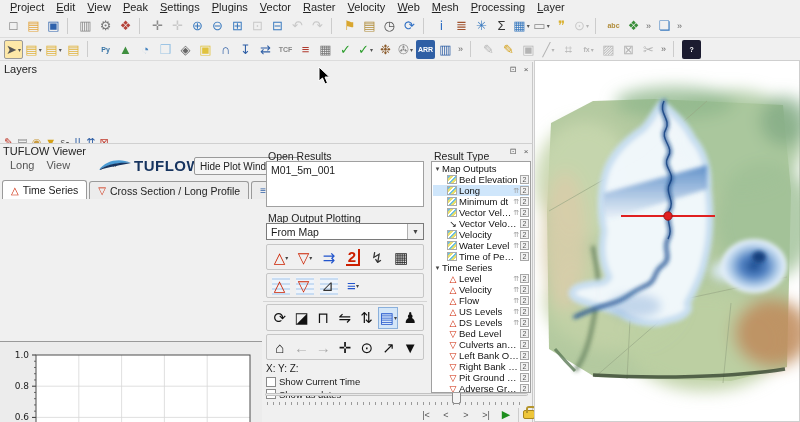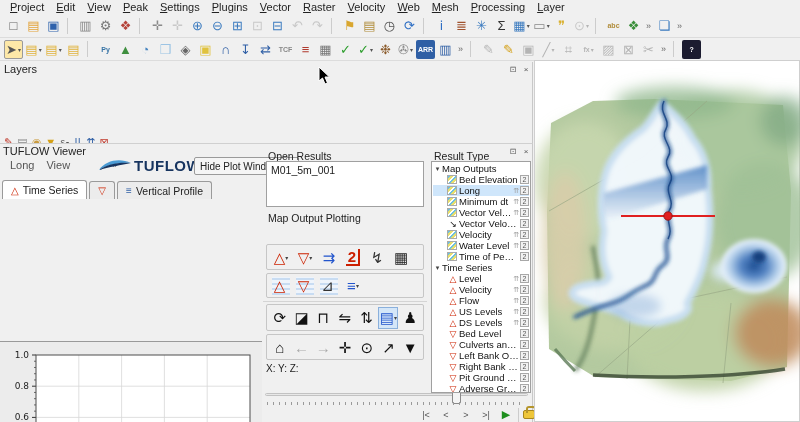--- a/index.html
+++ b/index.html
@@ -407,20 +407,21 @@
   </div>
   <button id="hide-btn" class="abs" style="left:194px;top:13px;height:18px">Hide Plot Window &gt;&gt;</button>
 
   <div class="abs" style="left:2px;top:36px;display:flex;align-items:flex-end;height:19px" id="tabbar">
       <span class="tab active">
         <span class="tab-ic" style="color: rgb(204, 34, 0);">△</span>
         <span>Time Series</span>
       </span>
       <span class="tab">
         <span class="tab-ic" style="color: rgb(204, 34, 0);">▽</span>
+        <span>Cross Section / Long Profile</span>
       </span>
       <span class="tab">
         <span class="tab-ic" style="color: rgb(47, 95, 165);">≡</span>
         <span>Vertical Profile</span>
       </span>
     </div>
   <div class="abs" id="tabline"></div>
 
   <div class="abs" id="plot-pane">
     <svg id="plot-svg" width="256" height="200" style="position:absolute;left:3px;top:3px">
@@ -499,20 +500,24 @@
         <text x="26" y="13" text-anchor="end" font-size="9" font-family="DejaVu Sans, sans-serif" fill="#222">1.0</text>
         <rect x="33" y="10" width="214" height="156" fill="none" stroke="#4d4d4d" stroke-width="1"></rect>
       </svg>
   </div>
 
   <div class="abs mid-label" style="left:268px;top:6px">Open Results</div>
   <div class="abs listbox" style="left:266px;top:17px;width:158px;height:46px">
     <div>M01_5m_001</div>
   </div>
   <div class="abs mid-label" style="left:268px;top:68px">Map Output Plotting</div>
+  <div class="abs combo" style="left:266px;top:79px;width:158px;height:17px">
+    <span class="val">From Map</span>
+    <span class="cbtn">▼</span>
+  </div>
 
   <div class="abs groupbox" id="grp-a" style="left:266px;top:100px;width:158px;height:26px">
       <span class="mid-icon">
         <span class="g" style="color: rgb(204, 34, 0);">△</span>
         <span class="ddarr">▾</span>
       </span>
       <span class="mid-icon">
         <span class="g" style="color: rgb(204, 34, 0);">▽</span>
         <span class="ddarr">▾</span>
       </span>
@@ -593,20 +598,27 @@
       </span>
       <span class="mid-icon">
         <span class="g" style="color: rgb(17, 17, 17);">↗</span>
       </span>
       <span class="mid-icon">
         <span class="g" style="color: rgb(17, 17, 17);">▼</span>
       </span>
     </div>
 
   <div class="abs mid-label" style="left:266px;top:219px;font-size:10px">X: Y: Z:</div>
+  <div class="abs" id="cbrow" style="left:266px;top:232px;width:160px;height:12px"><span style="display: inline-flex; align-items: center; gap: 3px; margin-right: 8px;">
+        <span class="cb"></span>
+        <span style="font-size: 9.5px;">Show Current Time</span>
+      </span><span style="display: inline-flex; align-items: center; gap: 3px; margin-right: 8px;">
+        <span class="cb"></span>
+        <span style="font-size: 9.5px;">Show as dates</span>
+      </span></div>
 
   <div class="abs" id="time-slider" style="left:265px;top:246px;width:263px">
     <div class="slider-track"></div>
     <div class="slider-handle" style="left:187px"></div>
   </div>
   <div class="abs tickrow" id="slider-ticks" style="left:265px;top:258px;width:263px;height:4px">
       <span style="left: 2px;"></span>
       <span style="left: 8px;"></span>
       <span style="left: 14px;"></span>
       <span style="left: 20px;"></span>

